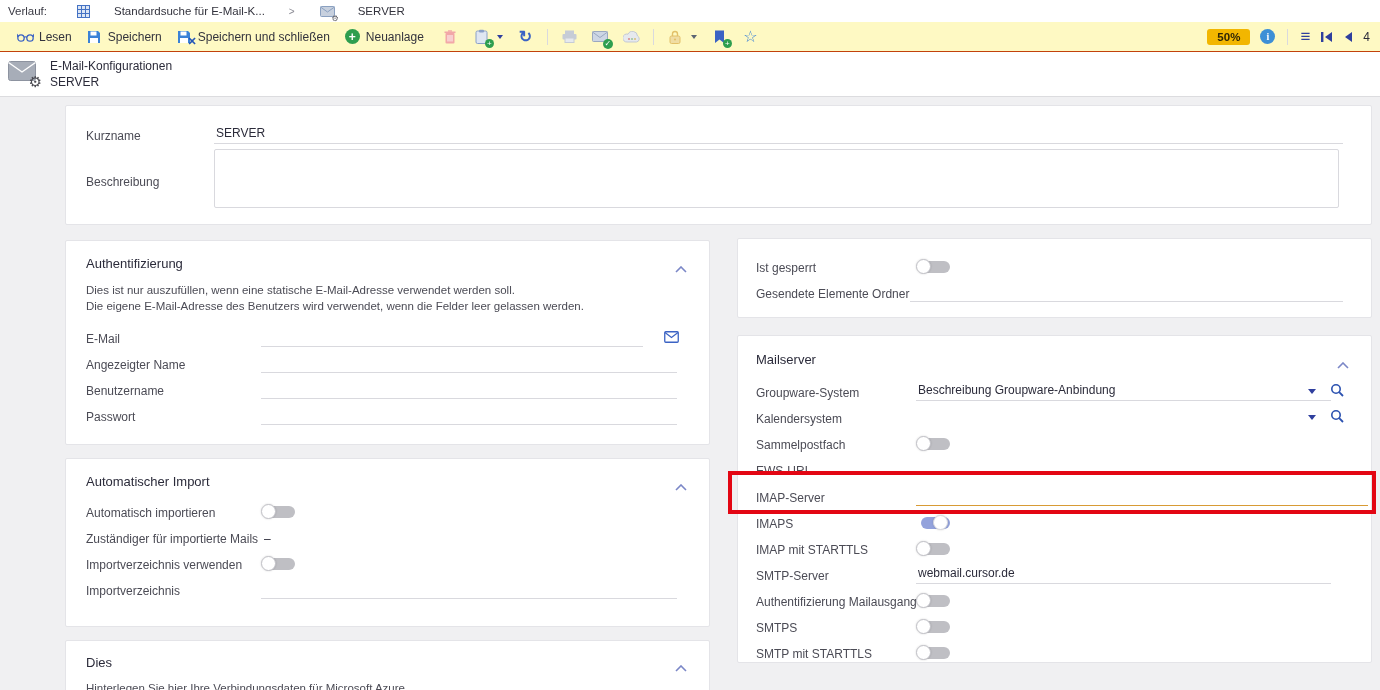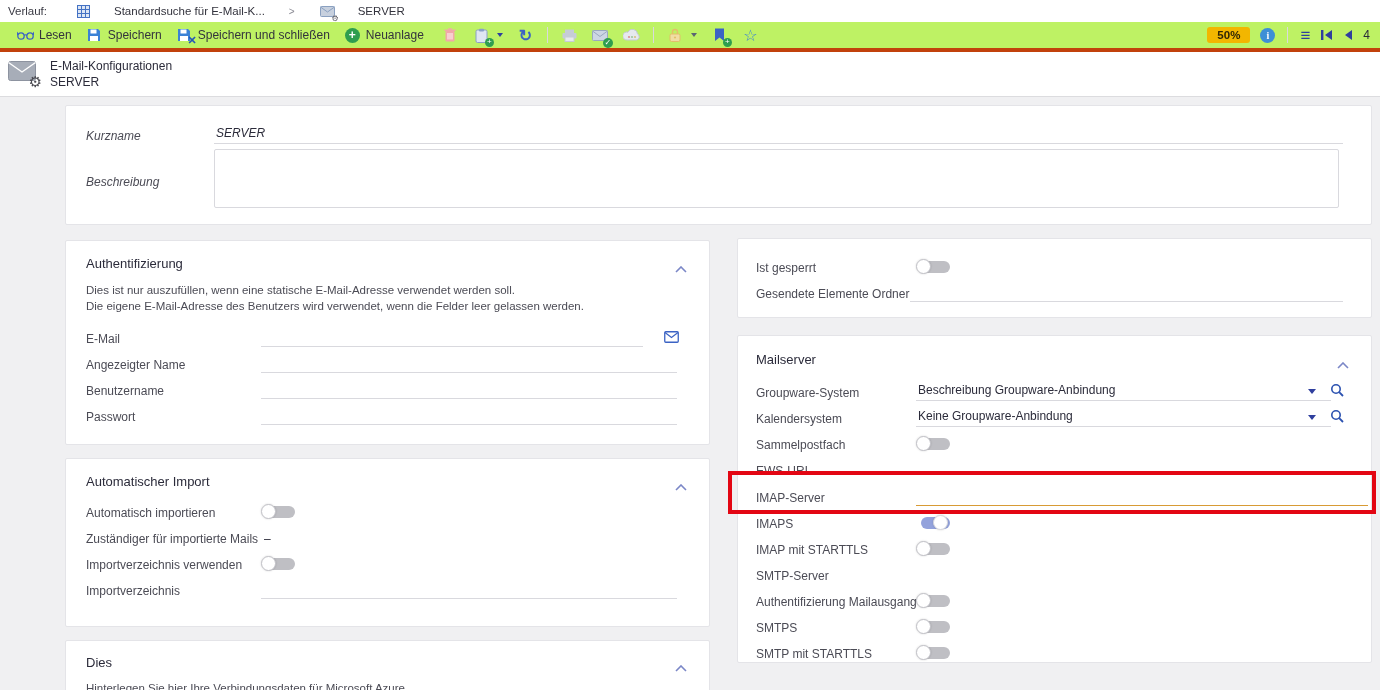--- a/index.html
+++ b/index.html
@@ -6,22 +6,22 @@
   html,body { width:1380px; height:690px; overflow:hidden; background:#fff;
     font-family:"Liberation Sans", sans-serif; color:#33333d; }
   .page { position:relative; width:1380px; height:690px; background:#f0f0f2; }
 
   
   .crumbbar { position:absolute; left:0; top:0; width:100%; height:22px; background:#fff;
     display:flex; align-items:center; padding-left:8px; font-size:11.5px; gap:22px; }
   .crumb-label { color:#3a3a44; }
   .crumb-link { color:#33333d; }
   .crumb-sep { color:#8b8b94; font-size:10px; padding:0 2px; }
-  .toolbar { position:absolute; left:0; top:22px; width:100%; height:30px; background:#bef264;
-    display:flex; align-items:center; padding:0 10px; font-size:12px; border-bottom:4px solid #c2410c; }
+  .toolbar { position:absolute; left:0; top:22px; width:100%; height:30px; background:#fef9c3;
+    display:flex; align-items:center; padding:0 10px; font-size:12px; border-bottom:1px solid #c2410c; }
   .tb-btn { display:flex; align-items:center; gap:5px; padding:3px 7px; border-radius:2px; color:#33333d; cursor:default; }
   .tb-ico { display:flex; align-items:center; justify-content:center; width:17px; height:17px; }
   .tb-sep { width:1px; height:16px; background:#d9d9de; margin:0 6px; }
   .tb-right { margin-left:auto; display:flex; align-items:center; gap:10px; }
   .zoom-badge { background:#f2b600; color:#2f2605; font-weight:bold; font-size:11.5px;
     padding:2px 10px; border-radius:3px; }
   .info-ico { width:15px; height:15px; border-radius:50%; background:#3d8fd6; color:#fff;
     font-size:10px; font-weight:bold; display:flex; align-items:center; justify-content:center; font-family:"Liberation Serif",serif; }
   .burger { color:#2f3f9e; font-size:17px; font-weight:bold; line-height:1; }
   .navico { display:flex; align-items:center; }
@@ -234,21 +234,21 @@
           <path d="M0.5 1.5 L14 11 L27.5 1.5" fill="none" stroke="#fff" stroke-width="1.4"></path>
         </svg>
       <span style="position:absolute; right:-2px; bottom:-4px; font-size:15px; color:#4b4b52;">⚙</span>
     </span>
     <div class="hdr-title">
       <div>E-Mail-Konfigurationen</div>
       <div>SERVER</div>
     </div>
   </div>
 
-  <div class="panel" style="left:65px; top:105px; width:1307px; height:120px;font-style:italic;">
+  <div class="panel" style="left:65px; top:105px; width:1307px; height:120px;">
     <span class="lbl" style="left:20px; top:23px;">Kurzname</span>
     <div class="ctrl" style="left:148px; top:18px; right:28px;">SERVER</div>
     <span class="lbl" style="left:20px; top:69px;">Beschreibung</span>
     <div class="textarea-box" style="left:148px; top:43px; right:32px; height:59px;"></div>
   </div>
 
   <div class="panel" style="left:65px; top:240px; width:645px; height:205px;">
     <span class="sec-title" style="top:15px;">Authentifizierung</span>
     <span class="sec-chev" style="top:18px;">
       <svg width="12" height="7" viewBox="0 0 12 7">
@@ -336,21 +336,20 @@
     <div class="ctrl" style="left:178px; top:45px; width:415px;">Beschreibung Groupware-Anbindung</div>
     <span class="dd-caret" style="left:570px; top:53px;"></span>
     <span style="position:absolute; left:592px; top:47px;">
       <svg width="14" height="14" viewBox="0 0 14 14">
           <circle cx="6" cy="6" r="4.2" fill="none" stroke="#2b51b0" stroke-width="1.6"></circle>
           <line x1="9.2" y1="9.2" x2="13" y2="13" stroke="#2b51b0" stroke-width="1.8"></line>
         </svg>
     </span>
 
     <span class="lbl" style="left:18px; top:76px;">Kalendersystem</span>
-    <div class="ctrl" style="left:178px; top:71px; width:415px;">Keine Groupware-Anbindung</div>
     <span class="dd-caret" style="left:570px; top:79px;"></span>
     <span style="position:absolute; left:592px; top:73px;">
       <svg width="14" height="14" viewBox="0 0 14 14">
           <circle cx="6" cy="6" r="4.2" fill="none" stroke="#2b51b0" stroke-width="1.6"></circle>
           <line x1="9.2" y1="9.2" x2="13" y2="13" stroke="#2b51b0" stroke-width="1.8"></line>
         </svg>
     </span>
 
     <span class="lbl" style="left:18px; top:102px;">Sammelpostfach</span>
     <div class="toggle" style="left:178px; top:100px;">
@@ -370,20 +369,21 @@
         <span class="knob"></span>
       </div>
 
     <span class="lbl" style="left:18px; top:207px;">IMAP mit STARTTLS</span>
     <div class="toggle" style="left:178px; top:205px;">
         <span class="track"></span>
         <span class="knob"></span>
       </div>
 
     <span class="lbl" style="left:18px; top:233px;">SMTP-Server</span>
+    <div class="ctrl" style="left:178px; top:228px; width:415px;">webmail.cursor.de</div>
 
     <span class="lbl" style="left:18px; top:259px;">Authentifizierung Mailausgang</span>
     <div class="toggle" style="left:178px; top:257px;">
         <span class="track"></span>
         <span class="knob"></span>
       </div>
 
     <span class="lbl" style="left:18px; top:285px;">SMTPS</span>
     <div class="toggle" style="left:178px; top:283px;">
         <span class="track"></span>

